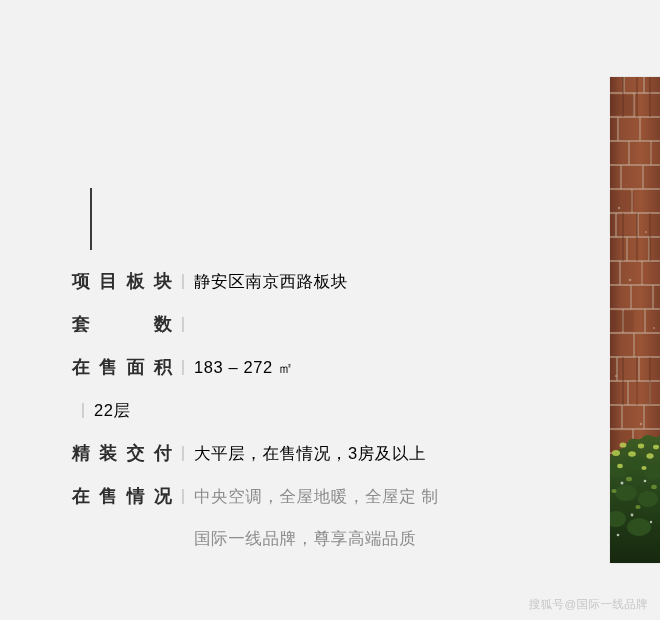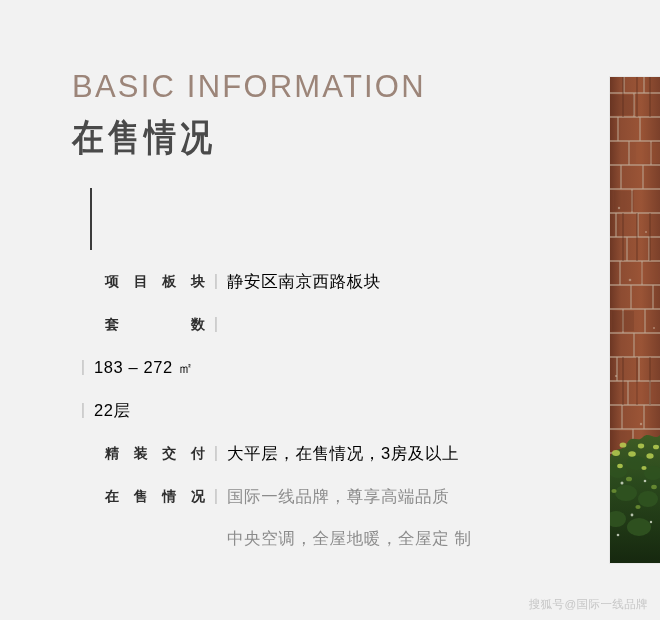--- a/index.html
+++ b/index.html
@@ -68,29 +68,28 @@
     display: flex;
     align-items: flex-start;
     height: 43px;
   }
   .info-row.tall {
     height: auto;
   }
   .label {
     width: 100px;
     flex: 0 0 100px;
-    font-size: 14px;
+    font-size: 18px;
     font-weight: 700;
     color: #2e2e2e;
     line-height: 26px;
     text-align: justify;
     text-align-last: justify;
     letter-spacing: 0;
     white-space: nowrap;
-    margin-left: 33px;
   }
   .sep {
     flex: 0 0 auto;
     width: 22px;
     text-align: center;
     color: #c2c2c2;
     font-size: 17px;
     line-height: 26px;
     font-weight: 300;
   }
@@ -155,40 +154,37 @@
     color: #c6c6c6;
     letter-spacing: 0.4px;
     white-space: nowrap;
   }
 </style>
 </head>
 <body>
 
 <div id="page">
 
-  <div class="heading-block">
-    <div class="eyebrow">BASIC INFORMATION</div>
-    <div class="title-cn">在售情况</div>
-  </div>
   <div class="rule"></div>
 
   <div class="info-table">
 
     <div class="info-row">
       <div class="label">项目板块</div>
       <div class="sep">|</div>
       <div class="value">静安区南京西路板块</div>
     </div>
 
     <div class="info-row">
       <div class="label">套数</div>
       <div class="sep">|</div>
     </div>
 
     <div class="info-row">
+      <div class="label">在售面积</div>
       <div class="sep">|</div>
       <div class="value">
         <span>183 – 272</span>
         <span class="sup-unit">㎡</span>
       </div>
     </div>
 
     <div class="info-row">
       <div class="sep">|</div>
       <div class="value">22层</div>
@@ -197,22 +193,22 @@
     <div class="info-row">
       <div class="label">精装交付</div>
       <div class="sep">|</div>
       <div class="value">大平层，在售情况，3房及以上</div>
     </div>
 
     <div class="info-row tall">
       <div class="label">在售情况</div>
       <div class="sep">|</div>
       <div class="value-block">
+        <div class="line">中央空调，全屋地暖，全屋定 制</div>
         <div class="line">国际一线品牌，尊享高端品质</div>
-        <div class="line">中央空调，全屋地暖，全屋定 制</div>
       </div>
     </div>
 
   </div>
 
   <div class="photo-strip">
     <svg class="brick-wall" viewBox="0 0 50 486" preserveAspectRatio="none">
       <defs>
         <linearGradient id="brickShade" x1="0" y1="0" x2="1" y2="0">
           <stop offset="0%" stop-color="#6d3724"></stop>

